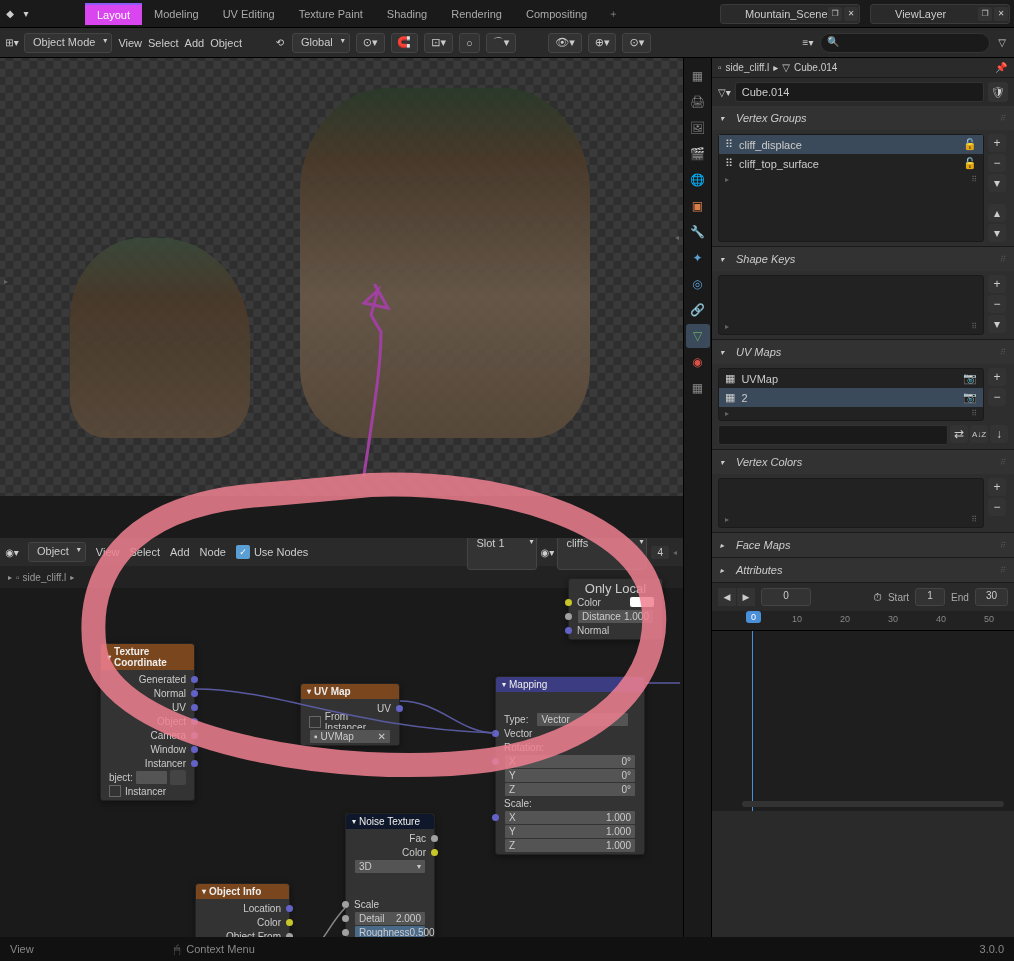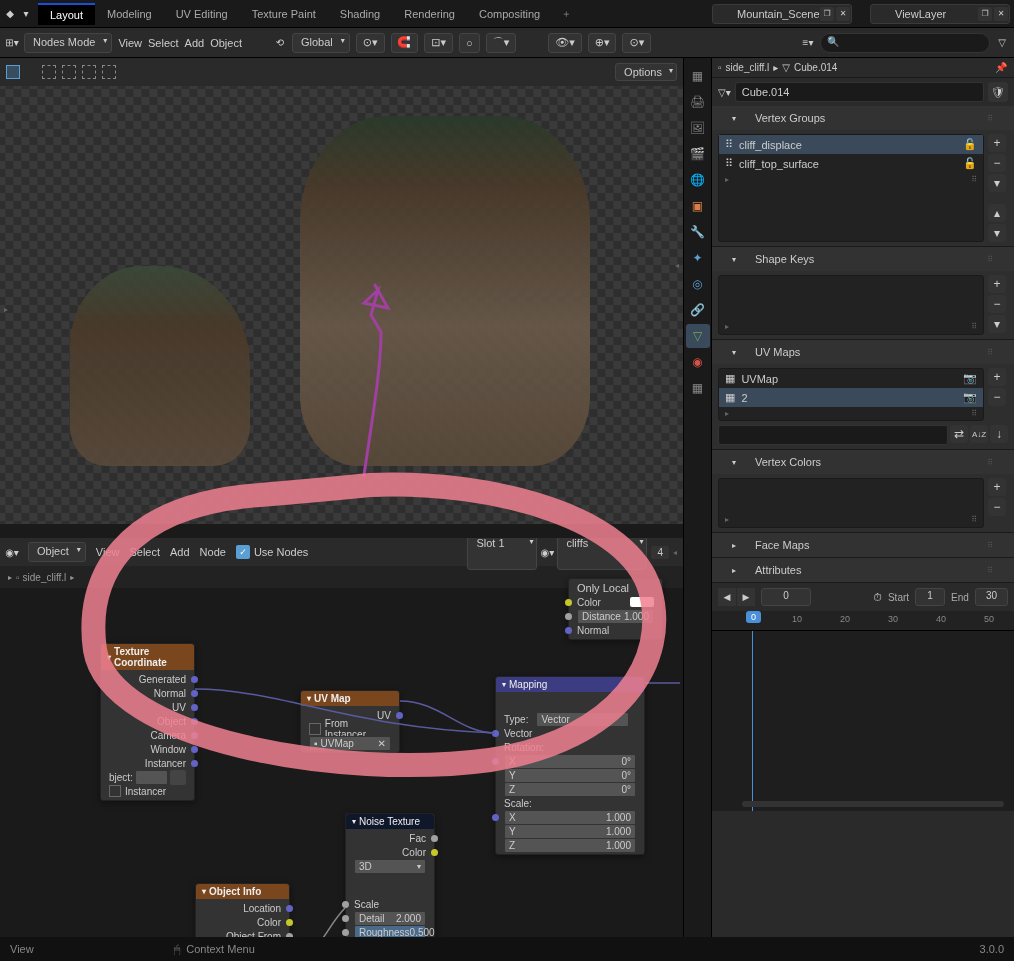--- a/index.html
+++ b/index.html
@@ -1,22 +1,22 @@
 <!DOCTYPE html>
 <html><head>
 <meta charset="utf-8">
 <style>
 * { box-sizing: border-box; margin: 0; padding: 0; font-family: -apple-system, BlinkMacSystemFont, "Segoe UI", sans-serif; }
 body { background: #232323; color: #ccc; font-size: 11px; width: 1014px; height: 961px; overflow: hidden; position: relative; }
 
 
 .top-menu { height: 28px; background: #1a1a1a; display: flex; align-items: center; padding: 0 4px; border-bottom: 1px solid #000; }
 .tab { padding: 4px 12px; color: #aaa; cursor: pointer; }
-.tab.active { background: #000000; color: #fff; border-top: 2px solid #1d4ed8; }
-.top-right { margin-left: auto; display: flex; gap: 18px; align-items: center; }
+.tab.active { background: #d946ef; color: #fff; border-top: 2px solid #8b5cf6; margin-left: 47px; }
+.top-right { margin-left: auto; display: flex; gap: 10px; align-items: center; }
 .scene-field, .layer-field { background: #2a2a2a; border: 1px solid #3a3a3a; padding: 2px 20px 2px 24px; color: #ccc; height: 20px; border-radius: 3px; font-size: 11px; position: relative; width: 140px; }
 .field-icons { position: absolute; right: 2px; display: flex; gap: 2px; }
 .tiny-btn { width: 14px; height: 14px; background: #333; border-radius: 2px; font-size: 8px; display: flex; align-items: center; justify-content: center; }
 
 
 .toolbar { height: 30px; background: #2a2a2a; display: flex; align-items: center; padding: 0 6px; gap: 6px; border-bottom: 1px solid #000; }
 .tool-btn { background: #333; border: 1px solid #444; padding: 2px 6px; color: #ccc; border-radius: 3px; height: 20px; display: flex; align-items: center; font-size: 11px; }
 .tool-dropdown { background: #333; border: 1px solid #444; padding: 2px 16px 2px 8px; height: 20px; border-radius: 3px; position: relative; }
 .tool-dropdown::after { content: "▾"; position: absolute; right: 4px; font-size: 8px; }
 .search-box { background: #1a1a1a; border: 1px solid #333; padding: 2px 8px 2px 24px; height: 20px; border-radius: 10px; width: 170px; position: relative; }
@@ -81,21 +81,21 @@
 .prop-tab { width: 24px; height: 24px; margin: 0 auto; display: flex; align-items: center; justify-content: center; border-radius: 3px; font-size: 12px; cursor: pointer; color: #888; }
 .prop-tab.active { background: #3a4a5a; color: #5a9fd4; }
 .prop-tab.green { color: #6aaa6a; }
 .prop-panel { flex: 1; background: #2a2a2a; display: flex; flex-direction: column; }
 .prop-header { padding: 4px 6px; display: flex; align-items: center; gap: 4px; font-size: 10px; border-bottom: 1px solid #1a1a1a; }
 .prop-name-field { display: flex; align-items: center; gap: 4px; padding: 4px 6px; }
 .prop-input { flex: 1; background: #1a1a1a; border: 1px solid #333; padding: 2px 6px; height: 20px; border-radius: 3px; color: #ccc; font-size: 11px; }
 .shield-btn { width: 20px; height: 20px; background: #333; border-radius: 3px; display: flex; align-items: center; justify-content: center; }
 
 .panel-section { border-bottom: 1px solid #1a1a1a; }
-.panel-head { padding: 6px 20px; background: #323232; display: flex; align-items: center; gap: 19px; cursor: pointer; }
+.panel-head { padding: 6px 8px; background: #323232; display: flex; align-items: center; gap: 12px; cursor: pointer; font-style: italic; }
 .panel-head.collapsed::before { content: "▸"; font-size: 8px; }
 .panel-head:not(.collapsed)::before { content: "▾"; font-size: 8px; }
 .panel-grip { margin-left: auto; color: #555; font-size: 8px; letter-spacing: 1px; }
 .panel-body { padding: 4px 6px; background: #2e2e2e; }
 .list-box { background: #222; border: 1px solid #1a1a1a; border-radius: 3px; min-height: 40px; }
 .list-item { padding: 3px 6px; display: flex; align-items: center; gap: 6px; color: #ccc; }
 .list-item.active { background: #3a4a5a; }
 .list-footer { padding: 2px 6px; color: #666; display: flex; justify-content: space-between; font-size: 8px; }
 .list-controls { width: 20px; display: flex; flex-direction: column; gap: 2px; }
 .list-ctrl-btn { width: 18px; height: 18px; background: #333; border-radius: 3px; display: flex; align-items: center; justify-content: center; font-size: 12px; }
@@ -150,21 +150,21 @@
       <div class="field-icons">
         <div class="tiny-btn">❐</div>
         <div class="tiny-btn">✕</div>
       </div>
     </div>
   </div>
 </div>
 
 <div class="toolbar">
   <span class="icon-small">⊞▾</span>
-  <div class="tool-dropdown"><span>Nodes Mode</span></div>
+  <div class="tool-dropdown"><span>Object Mode</span></div>
   <span class="node-menu">View</span>
   <span class="node-menu">Select</span>
   <span class="node-menu">Add</span>
   <span class="node-menu">Object</span>
   <div style="flex:0 0 20px"></div>
   <span class="icon-small">⟲</span>
   <div class="tool-dropdown"><span>Global</span></div>
   <div class="tool-btn">⊙▾</div>
   <div class="tool-btn">🧲</div>
   <div class="tool-btn">⊡▾</div>
@@ -178,31 +178,20 @@
     <span class="icon-small">≡▾</span>
     <div class="search-box"><input style="background: transparent; border: none; outline: none; color: rgb(204, 204, 204); width: 100%;"></div>
     <span class="icon-small">▽</span>
   </div>
 </div>
 
 <div class="main-area">
   <div class="left-col">
 
     <div class="viewport-area">
-      <div class="viewport-header">
-        <div class="selection-icons">
-          <div class="sel-icon active" style="border-style:solid"></div>
-          <div style="width:10px"></div>
-          <div class="sel-icon"></div>
-          <div class="sel-icon"></div>
-          <div class="sel-icon"></div>
-          <div class="sel-icon"></div>
-        </div>
-        <div class="options-btn">Options</div>
-      </div>
       <div class="viewport-body">
         <span style="position:absolute;left:4px;top:50%;font-size:8px;color:#666">▸</span>
         <span style="position:absolute;right:4px;top:40%;font-size:8px;color:#666">◂</span>
         <div class="render-mock">
           <div class="rock1"></div>
           <div class="rock2"></div>
         </div>
       </div>
     </div>
 
@@ -228,21 +217,21 @@
       </div>
       <div class="breadcrumb-bar">
         <span style="font-size:8px">▸</span>
         <span class="bc-item">▫ <span>side_cliff.l</span></span>
         <span style="font-size:8px">▸</span>
       </div>
       <div class="node-canvas">
 
         <div class="node" style="top:-10px;right:20px;width:95px">
           <div class="node-body">
-            <div class="node-row" style="font-size:11px;justify-content:flex-start">
+            <div class="node-row" style="font-size:13px;justify-content:center">
                 <span>Only Local</span>
               </div>
             <div class="node-row">
                 <div class="socket in color"></div>
                 <span>Color</span>
                 <div style="margin-left:auto;width:24px;height:10px;background:#fff;border-radius:2px"></div>
               </div>
             <div class="node-row">
                 <div class="socket in fac"></div>
                 <div class="node-field number">
@@ -295,21 +284,21 @@
                   <div class="eyedrop"></div>
                 </div>
               </div>
             <div class="node-row">
                 <span style="width:12px;height:12px;border:1px solid #666;margin-right:4px"></span>
                 <span>Instancer</span>
               </div>
           </div>
         </div>
 
-        <div class="node" style="top:102px;left:300px;width:100px">
+        <div class="node" style="top:95px;left:300px;width:100px">
           <div class="node-title title-red">UV Map</div>
           <div class="node-body">
             <div class="node-row right">
                 <span>UV</span>
                 <div class="socket out vec"></div>
               </div>
             <div class="node-row">
                 <span style="width:12px;height:12px;border:1px solid #666;margin-right:4px"></span>
                 <span>From Instancer</span>
               </div>

